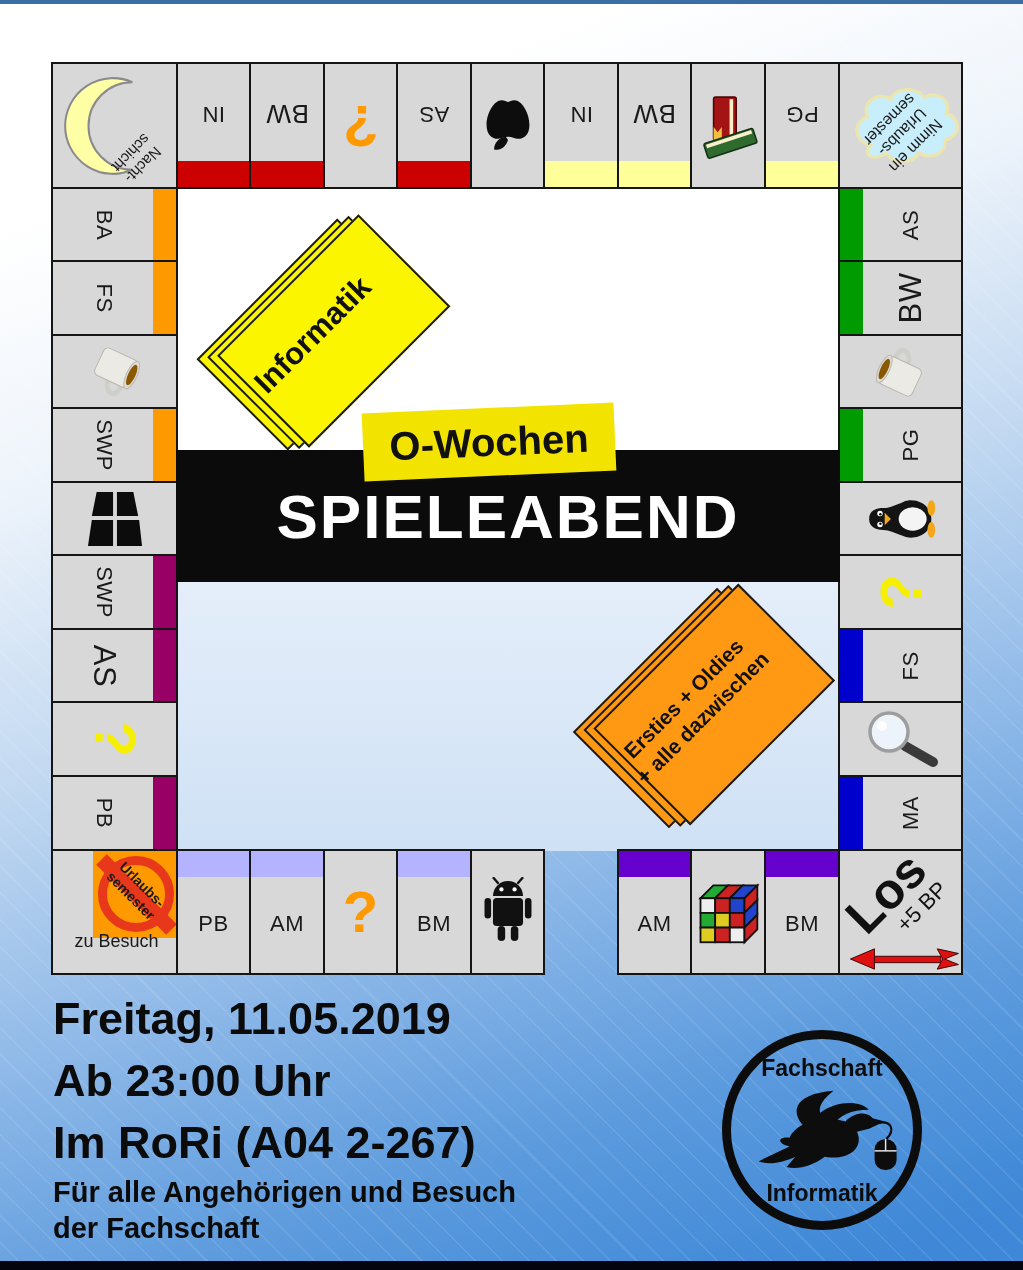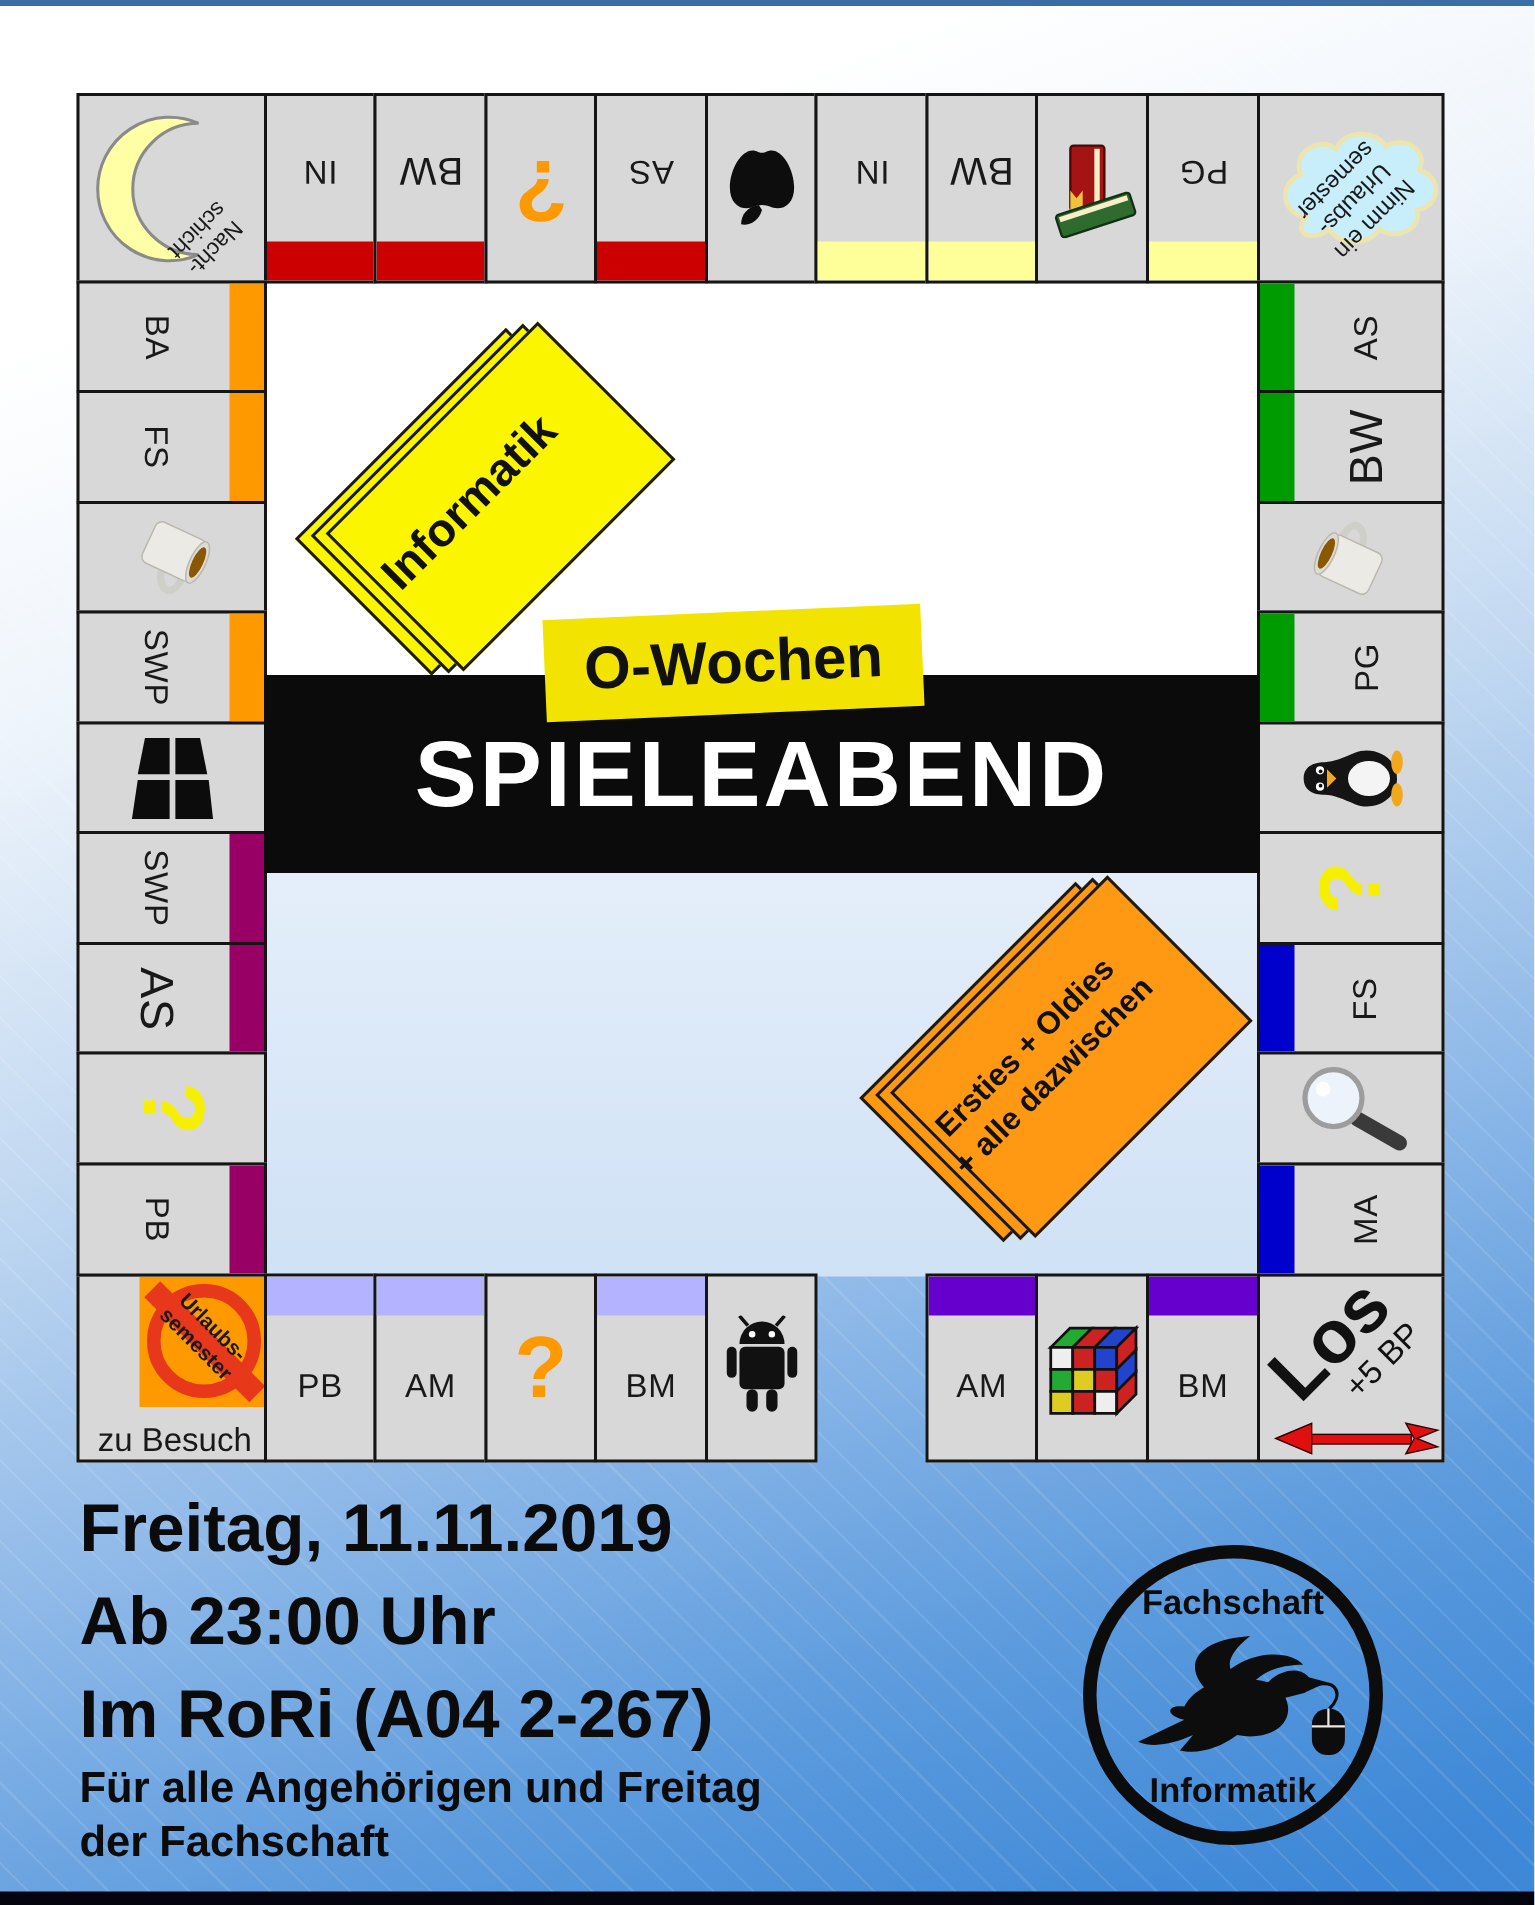--- a/index.html
+++ b/index.html
@@ -55,21 +55,21 @@
     display:flex;flex-direction:column;justify-content:center;}
   .tl-moon{position:absolute;left:6px;top:6px;}
   .tr-cloud{position:absolute;left:2px;top:8px;}
 
   .bl-box{position:absolute;left:40px;top:0;width:87px;height:87px;background:#ff9900;}
   .bl-ring{position:absolute;left:5px;top:5px;width:76px;height:76px;border:9px solid #e8381c;
     border-radius:50%;box-sizing:border-box;}
   .bl-band{position:absolute;left:-6px;top:36px;width:99px;height:15px;background:#e8381c;
     transform:rotate(45deg);}
   .bl-sign-text{left:1px;top:23px;width:85px;transform:rotate(45deg);font-size:14px;font-weight:bold;}
-  .bl-caption{left:5px;top:96px;width:117px;font-size:22px;}
+  .bl-caption{left:5px;top:80px;width:117px;font-size:18px;}
 
   .los{position:absolute;left:6px;top:8px;width:80px;height:68px;display:flex;align-items:center;
     justify-content:center;transform:rotate(-45deg);font-weight:bold;font-size:50px;color:#111;}
   .bp{position:absolute;left:44px;top:34px;width:76px;height:44px;display:flex;align-items:center;
     justify-content:center;transform:rotate(-45deg);font-size:22px;color:#111;}
   .arrow-svg{position:absolute;left:8px;top:96px;}
 
   .icon{display:block;}
   .cloud-wrap{position:relative;display:flex;align-items:center;justify-content:center;}
   .cloud-label{position:absolute;font-size:24px;color:#191919;}
@@ -341,24 +341,24 @@
       <div class="banner-title">SPIELEABEND</div>
     </div>
     <div class="owochen">O-Wochen</div>
     <div class="deck deck-orange">
       <div class="deck-line">Ersties + Oldies</div>
       <div class="deck-line">+ alle dazwischen</div>
     </div>
   </div>
 
   <div class="details">
-    <div class="d-lg">Freitag, 11.11.2019</div>
+    <div class="d-lg">Freitag, 11.05.2019</div>
     <div class="d-lg">Ab 23:00 Uhr</div>
     <div class="d-lg">Im RoRi (A04 2-267)</div>
-    <div class="d-sm">Für alle Angehörigen und Freitag</div>
+    <div class="d-sm">Für alle Angehörigen und Besuch</div>
     <div class="d-sm">der Fachschaft</div>
   </div>
 
   <div class="logo">
     <div class="logo-top">Fachschaft</div>
     <svg class="dove" width="158" height="110" viewBox="0 0 210 150">
       <path d="M84 70 C56 48 62 20 118 16 C100 30 98 40 100 46 C124 28 156 30 166 42 C142 42 126 50 118 62 Z" fill="#0d0d0d"></path>
       <path d="M16 112 L58 92 C40 88 42 78 58 80 C70 56 108 50 134 58 C146 46 162 44 170 52 C176 58 174 64 166 68 L150 72 C160 94 138 112 106 106 C90 118 70 124 54 120 L66 106 C48 114 30 118 16 112 Z" fill="#0d0d0d"></path>
       <path d="M166 52 L188 58 L166 68 Z" fill="#0d0d0d"></path>
       <path d="M178 60 C198 56 202 70 190 82" fill="none" stroke="#0d0d0d" stroke-width="3"></path>

